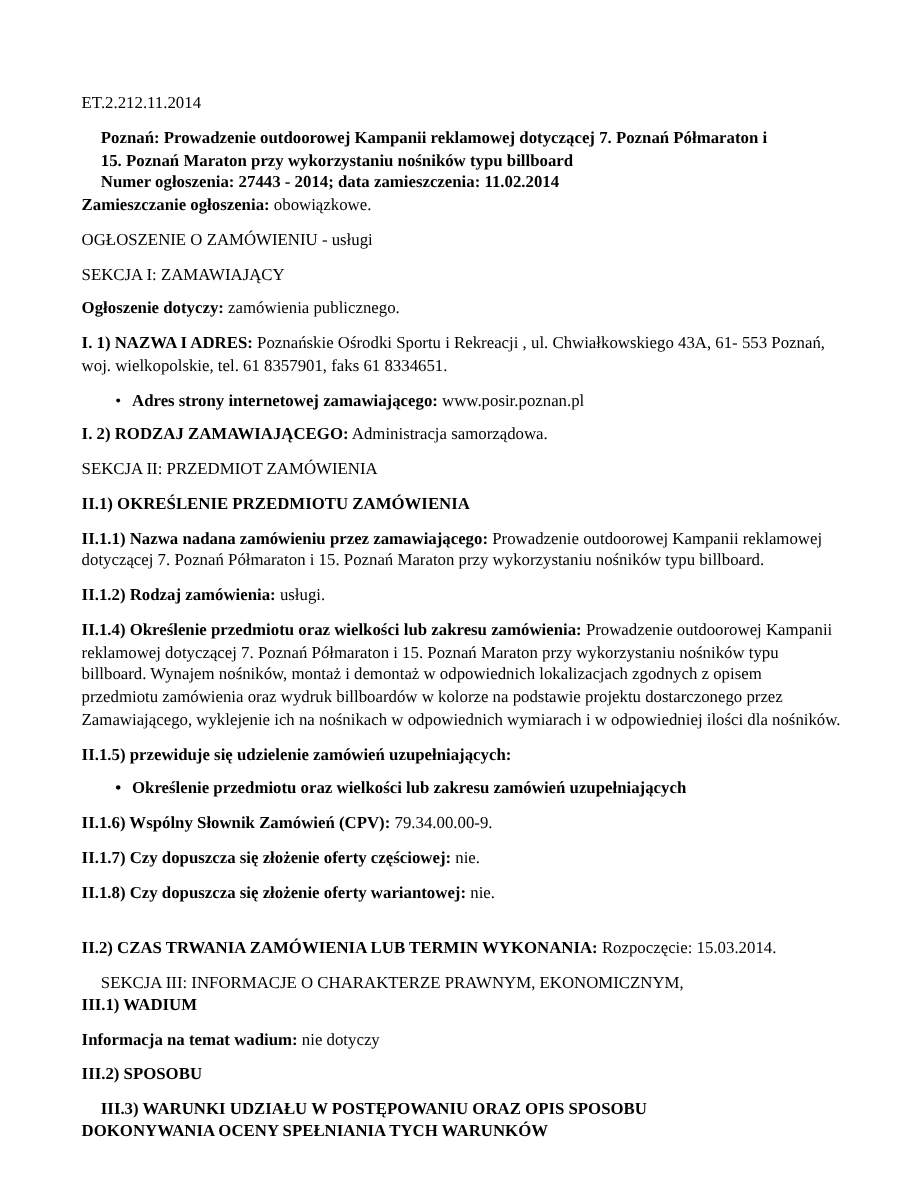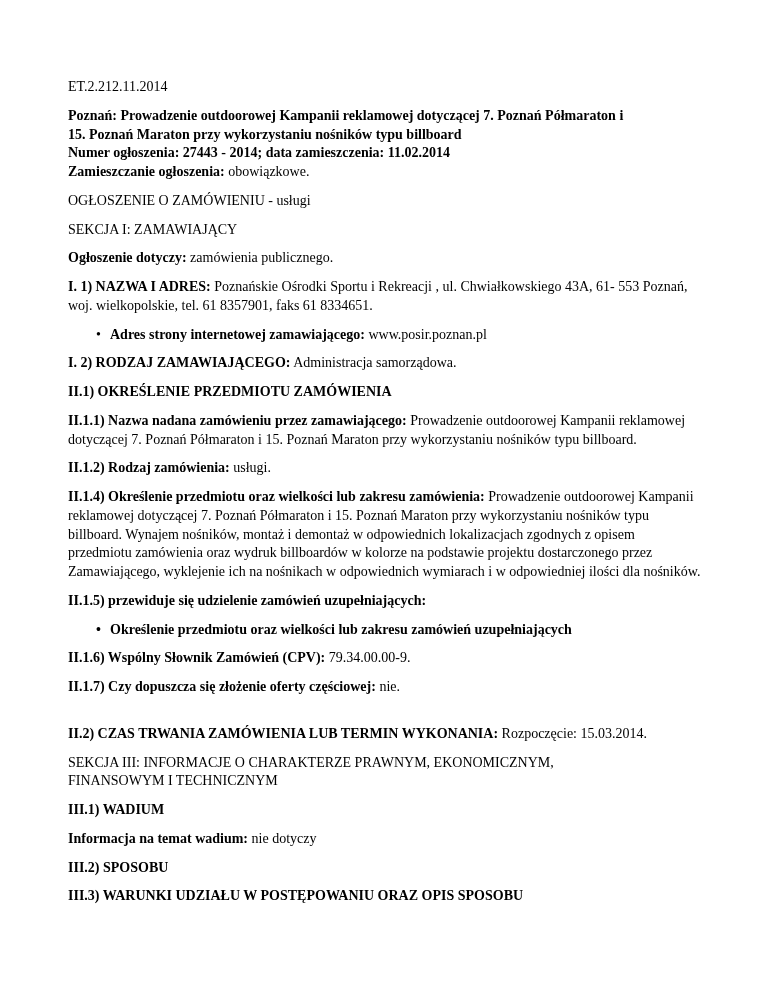--- a/index.html
+++ b/index.html
@@ -22,21 +22,21 @@
   }
   .doc {
     font-size: 14px;
     line-height: 1.34;
   }
   p {
     margin: 0 0 10px 0;
     text-align: left;
   }
   p.tight {
-    margin: 0 0 0 0;
+    margin: 0 0 0 16px;
   }
   .b { font-weight: bold; }
   .bullets {
     margin: 0 0 10px 0;
     padding: 0 0 0 28px;
     list-style: none;
   }
   .bullets li {
     position: relative;
     margin: 0 0 2px 0;
@@ -88,20 +88,21 @@
         <span class="b">Adres strony internetowej zamawiającego:</span>
         <span>www.posir.poznan.pl</span>
       </li>
     </ul>
 
     <p>
       <span class="b">I. 2) RODZAJ ZAMAWIAJĄCEGO:</span>
       <span>Administracja samorządowa.</span>
     </p>
 
+    <p>SEKCJA II: PRZEDMIOT ZAMÓWIENIA</p>
 
     <p class="b">II.1) OKREŚLENIE PRZEDMIOTU ZAMÓWIENIA</p>
 
     <p>
       <span class="b">II.1.1) Nazwa nadana zamówieniu przez zamawiającego:</span>
       <span>Prowadzenie outdoorowej Kampanii</span>
       <span>reklamowej dotyczącej 7. Poznań Półmaraton i 15. Poznań Maraton przy wykorzystaniu nośników</span>
       <span>typu billboard.</span>
     </p>
 
@@ -129,37 +130,41 @@
     <p>
       <span class="b">II.1.6) Wspólny Słownik Zamówień (CPV):</span>
       <span>79.34.00.00-9.</span>
     </p>
 
     <p>
       <span class="b">II.1.7) Czy dopuszcza się złożenie oferty częściowej:</span>
       <span>nie.</span>
     </p>
 
+    <p>
+      <span class="b">II.1.8) Czy dopuszcza się złożenie oferty wariantowej:</span>
+      <span>nie.</span>
+    </p>
 
     <div class="gap"></div>
 
     <p>
       <span class="b">II.2) CZAS TRWANIA ZAMÓWIENIA LUB TERMIN WYKONANIA:</span>
       <span>Rozpoczęcie:</span>
       <span>15.03.2014.</span>
     </p>
 
     <p class="tight">SEKCJA III: INFORMACJE O CHARAKTERZE PRAWNYM, EKONOMICZNYM,</p>
-    <p>FINANSOWYM I TECHNICZNYM</p>
 
     <p class="b">III.1) WADIUM</p>
 
     <p>
       <span class="b">Informacja na temat wadium:</span>
       <span>nie dotyczy</span>
     </p>
 
     <p class="b">III.2) SPOSOBU</p>
 
     <p class="tight b">III.3) WARUNKI UDZIAŁU W POSTĘPOWANIU ORAZ OPIS SPOSOBU</p>
+    <p class="b">DOKONYWANIA OCENY SPEŁNIANIA TYCH WARUNKÓW</p>
 
   </div>
 </div>
 
 </body></html>

